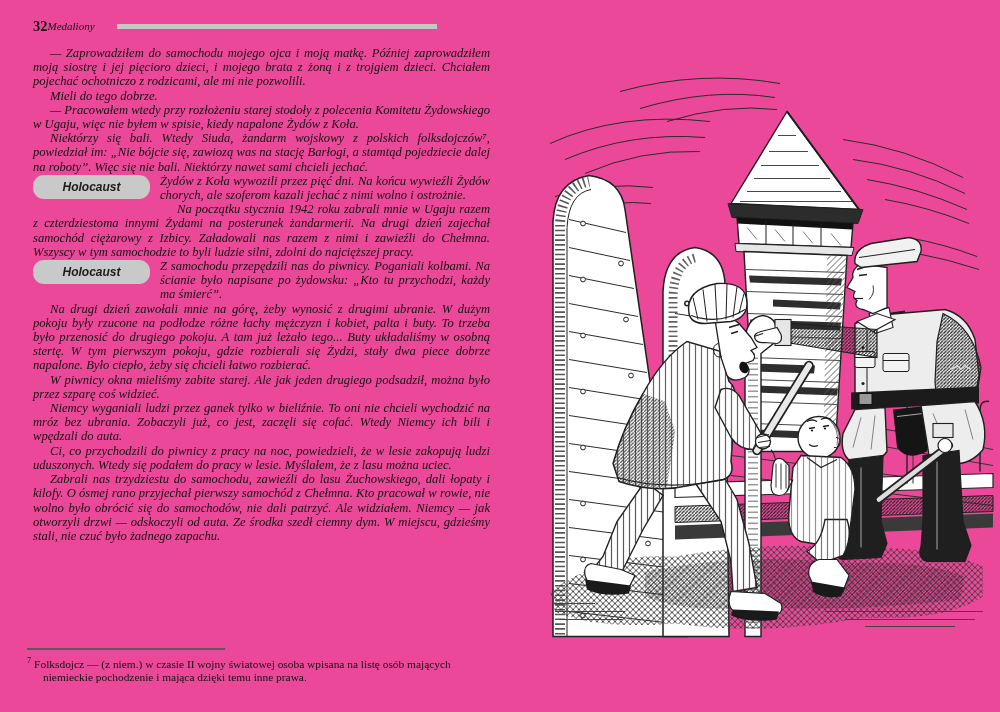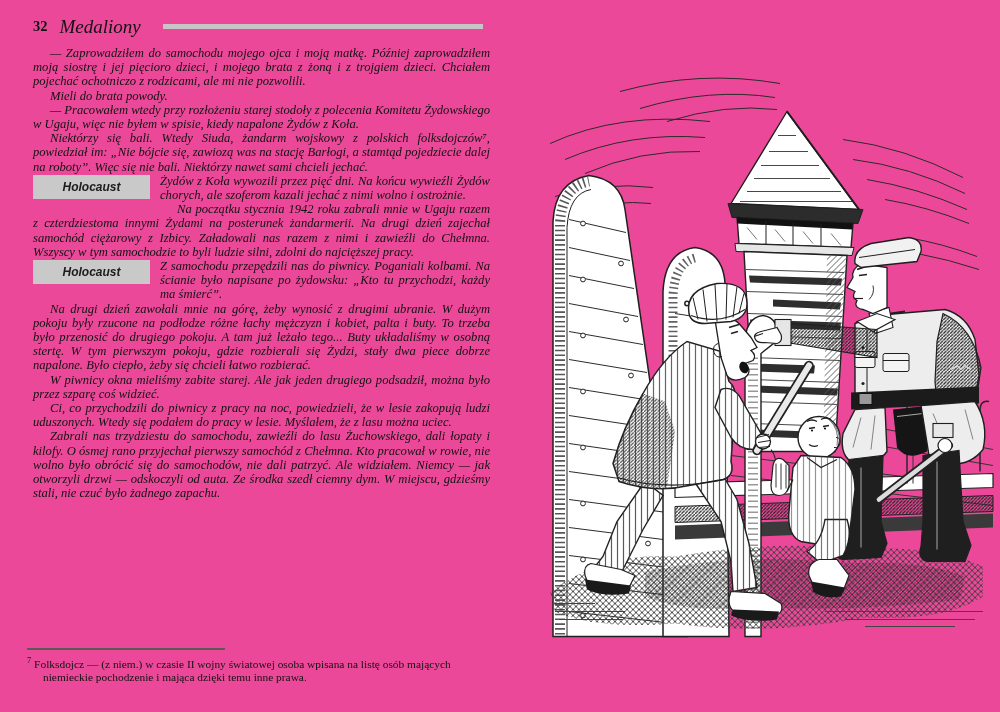--- a/index.html
+++ b/index.html
@@ -1,30 +1,30 @@
 <!DOCTYPE html>
 <html><head>
 <meta charset="utf-8">
 <style>
   html,body{margin:0;padding:0;background:#fff;}
   .page{position:relative;width:1000px;height:712px;background:#ec4899;overflow:hidden;
         font-family:"Liberation Serif", serif;color:#121212;}
   
   .hdr{position:absolute;top:18px;left:33px;width:457px;height:16px;display:flex;align-items:center;}
   .pagenum{font-weight:bold;font-size:14.5px;line-height:1;}
-  .running{font-style:italic;font-size:19px;line-height:1;margin-left:12px;}
+  .running{font-style:italic;font-size:11px;line-height:1;}
   .hrule{width:320px;height:5px;background:#c6c6c6;margin-left:22px;}
   
   .text-col{position:absolute;top:46px;left:33px;width:457px;
             font-size:12.6px;line-height:14.2px;text-align:justify;font-style:italic;}
   .text-col p{margin:0;text-indent:17px;}
   .text-col p.has-badge{text-indent:0;}
   .badge{float:left;width:117px;height:24px;margin:1px 10px 4px 0;background:#c9c9c9;
          color:#1c1c1c;font-family:"Liberation Sans", sans-serif;font-weight:bold;
-         font-size:12px;display:flex;align-items:center;justify-content:center;cursor:pointer;}
+         font-size:12px;display:flex;align-items:center;justify-content:center;cursor:pointer;border-radius:11px;}
   
   .footnote{position:absolute;left:27px;top:648px;width:457px;font-size:11.4px;line-height:13.6px;}
   .fnrule{width:198px;height:2px;background:#5a5a5a;margin-bottom:4px;}
   .fnbody{padding-left:16px;text-indent:-16px;}
   .fnbody sup{font-size:8.5px;}
   
   .illus{position:absolute;left:525px;top:50px;width:470px;height:658px;margin:0;}
   .illus svg{width:100%;height:100%;display:block;}
 </style>
 </head>
@@ -33,28 +33,29 @@
 <div class="page">
 
   <div class="hdr">
     <span class="pagenum">32</span>
     <span class="running">Medaliony</span>
     <span class="hrule"></span>
   </div>
 
   <main class="text-col">
       <p>— Zaprowadziłem do samochodu mojego ojca i moją matkę. Później zaprowadziłem moją siostrę i jej pięcioro dzieci, i mojego brata z żoną i z trojgiem dzieci. Chciałem pojechać ochotniczo z rodzicami, ale mi nie pozwolili.</p>
-      <p>Mieli do brata powody.</p>
+      <p>Mieli do tego dobrze.</p>
       <p>— Pracowałem wtedy przy rozłożeniu starej stodoły z polecenia Komitetu Żydowskiego w Ugaju, więc nie byłem w spisie, kiedy napalone Żydów z Koła.</p>
       <p>Niektórzy się bali. Wtedy Siuda, żandarm wojskowy z polskich folksdojczów⁷, powiedział im: „Nie bójcie się, zawiozą was na stację Barłogi, a stamtąd pojedziecie dalej na roboty”. Więc się nie bali. Niektórzy nawet sami chcieli jechać.</p>
       <p class="has-badge"><span class="badge">Holocaust</span>Żydów z Koła wywozili przez pięć dni. Na końcu wywieźli Żydów chorych, ale szoferom kazali jechać z nimi wolno i ostrożnie.</p>
       <p>Na początku stycznia 1942 roku zabrali mnie w Ugaju razem z czterdziestoma innymi Żydami na posterunek żandarmerii. Na drugi dzień zajechał samochód ciężarowy z Izbicy. Załadowali nas razem z nimi i zawieźli do Chełmna. Wszyscy w tym samochodzie to byli ludzie silni, zdolni do najcięższej pracy.</p>
       <p class="has-badge"><span class="badge">Holocaust</span>Z samochodu przepędzili nas do piwnicy. Poganiali kolbami. Na ścianie było napisane po żydowsku: „Kto tu przychodzi, każdy ma śmierć”.</p>
       <p>Na drugi dzień zawołali mnie na górę, żeby wynosić z drugimi ubranie. W dużym pokoju były rzucone na podłodze różne łachy mężczyzn i kobiet, palta i buty. To trzeba było przenosić do drugiego pokoju. A tam już leżało tego... Buty układaliśmy w osobną stertę. W tym pierwszym pokoju, gdzie rozbierali się Żydzi, stały dwa piece dobrze napalone. Było ciepło, żeby się chcieli łatwo rozbierać.</p>
       <p>W piwnicy okna mieliśmy zabite starej. Ale jak jeden drugiego podsadził, można było przez szparę coś widzieć.</p>
+      <p>Niemcy wyganiali ludzi przez ganek tylko w bieliźnie. To oni nie chcieli wychodzić na mróz bez ubrania. Zobaczyli już, co jest, zaczęli się cofać. Wtedy Niemcy ich bili i wpędzali do auta.</p>
       <p>Ci, co przychodzili do piwnicy z pracy na noc, powiedzieli, że w lesie zakopują ludzi uduszonych. Wtedy się podałem do pracy w lesie. Myślałem, że z lasu można uciec.</p>
       <p>Zabrali nas trzydziestu do samochodu, zawieźli do lasu Żuchowskiego, dali łopaty i kilofy. O ósmej rano przyjechał pierwszy samochód z Chełmna. Kto pracował w rowie, nie wolno było obrócić się do samochodów, nie dali patrzyć. Ale widziałem. Niemcy — jak otworzyli drzwi — odskoczyli od auta. Ze środka szedł ciemny dym. W miejscu, gdzieśmy stali, nie czuć było żadnego zapachu.</p>
     </main>
 
   <div class="footnote">
     <div class="fnrule"></div>
     <div class="fnbody"><sup>7</sup> <span>Folksdojcz — (z niem.) w czasie II wojny światowej osoba wpisana na listę osób mających niemieckie pochodzenie i mająca dzięki temu inne prawa.</span></div>
   </div>
 
   <figure class="illus" aria-label="Pen-and-ink drawing: a German guard in uniform and jackboots points and holds a baton; a prisoner in a striped uniform and cap strides forward gripping a club; a small bald child kneels with a raised hand; behind them a wooden watchtower with a steep pyramidal roof, tall arched camp gates and fence rails under sketched wind-swept sky.">

